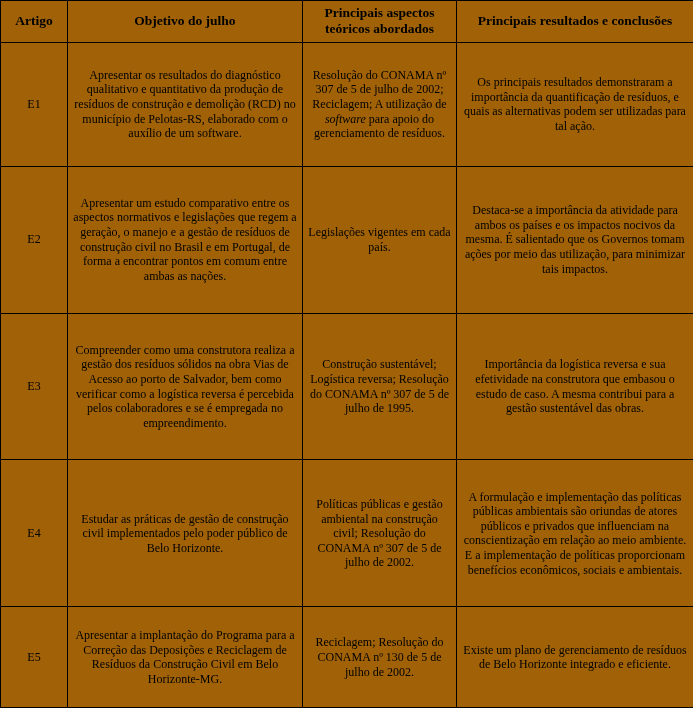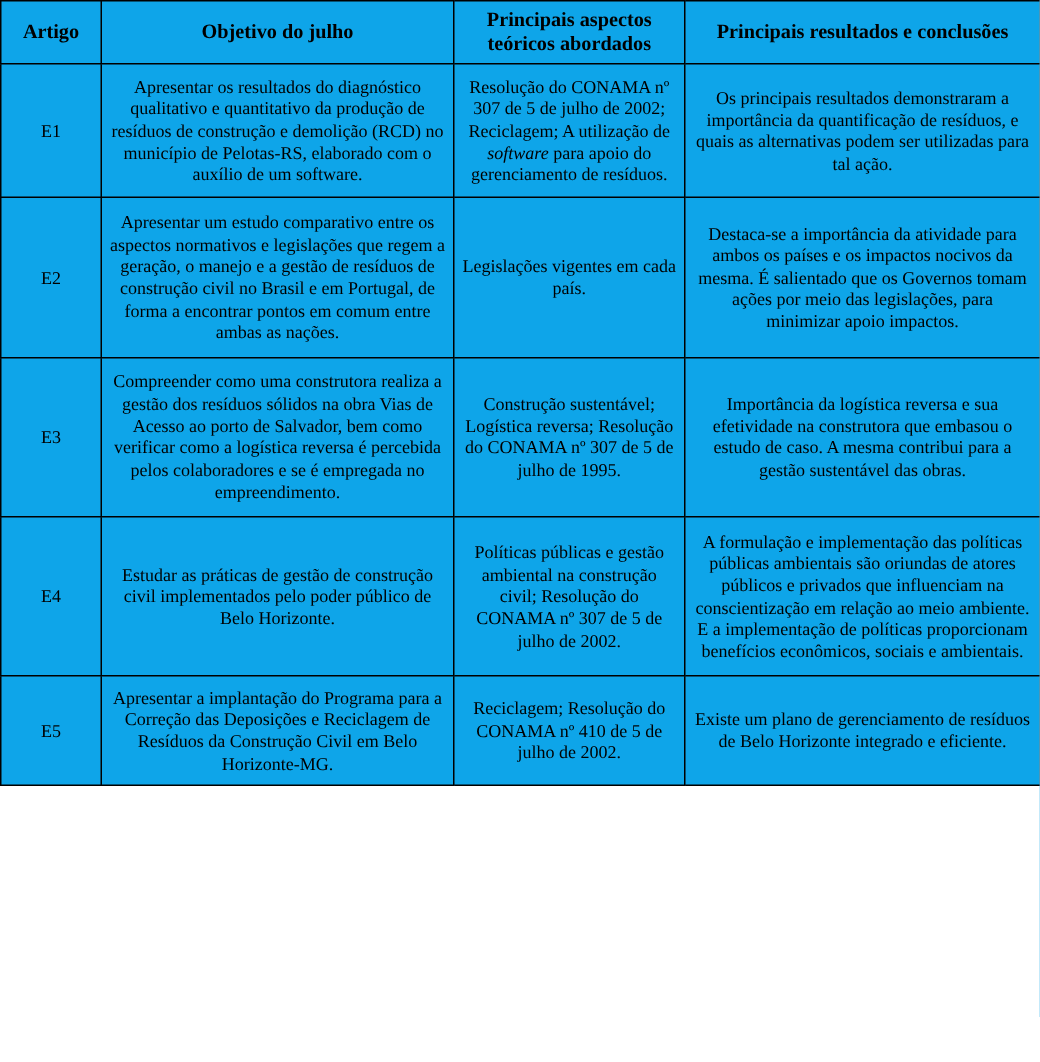--- a/index.html
+++ b/index.html
@@ -9,24 +9,24 @@
   }
   body {
     width: 693px;
     height: 708px;
     font-family: "Liberation Serif", "DejaVu Serif", serif;
     color: #000000;
     overflow: hidden;
   }
   table.study-table {
     width: 693px;
-    height: 524px;
+    height: 708px;
     border-collapse: collapse;
     table-layout: fixed;
-    background: #0ea5e9;
+    background: #a16207;
   }
   table.study-table th,
   table.study-table td {
     border: 1px solid #000000;
     text-align: center;
     vertical-align: middle;
     padding: 2px 5px;
     line-height: 1.22;
     word-wrap: break-word;
     overflow-wrap: break-word;
@@ -79,38 +79,38 @@
       <td class="article-cell">E1</td>
       <td>Apresentar os resultados do diagnóstico qualitativo e quantitativo da produção de resíduos de construção e demolição (RCD) no município de Pelotas-RS, elaborado com o auxílio de um software.</td>
       <td><span class="cell-text">Resolução do CONAMA nº 307 de 5 de julho de 2002; Reciclagem; A utilização de </span><span class="it">software</span><span> para apoio do gerenciamento de resíduos.</span></td>
       <td>Os principais resultados demonstraram a importância da quantificação de resíduos, e quais as alternativas podem ser utilizadas para tal ação.</td>
     </tr>
 
     <tr>
       <td class="article-cell">E2</td>
       <td>Apresentar um estudo comparativo entre os aspectos normativos e legislações que regem a geração, o manejo e a gestão de resíduos de construção civil no Brasil e em Portugal, de forma a encontrar pontos em comum entre ambas as nações.</td>
       <td>Legislações vigentes em cada país.</td>
-      <td>Destaca-se a importância da atividade para ambos os países e os impactos nocivos da mesma. É salientado que os Governos tomam ações por meio das legislações, para minimizar apoio impactos.</td>
+      <td>Destaca-se a importância da atividade para ambos os países e os impactos nocivos da mesma. É salientado que os Governos tomam ações por meio das utilização, para minimizar tais impactos.</td>
     </tr>
 
     <tr>
       <td class="article-cell">E3</td>
       <td>Compreender como uma construtora realiza a gestão dos resíduos sólidos na obra Vias de Acesso ao porto de Salvador, bem como verificar como a logística reversa é percebida pelos colaboradores e se é empregada no empreendimento.</td>
       <td>Construção sustentável; Logística reversa; Resolução do CONAMA nº 307 de 5 de julho de 1995.</td>
       <td>Importância da logística reversa e sua efetividade na construtora que embasou o estudo de caso. A mesma contribui para a gestão sustentável das obras.</td>
     </tr>
 
     <tr>
       <td class="article-cell">E4</td>
       <td>Estudar as práticas de gestão de construção civil implementados pelo poder público de Belo Horizonte.</td>
       <td>Políticas públicas e gestão ambiental na construção civil; Resolução do CONAMA nº 307 de 5 de julho de 2002.</td>
       <td>A formulação e implementação das políticas públicas ambientais são oriundas de atores públicos e privados que influenciam na conscientização em relação ao meio ambiente. E a implementação de políticas proporcionam benefícios econômicos, sociais e ambientais.</td>
     </tr>
 
     <tr>
       <td class="article-cell">E5</td>
       <td>Apresentar a implantação do Programa para a Correção das Deposições e Reciclagem de Resíduos da Construção Civil em Belo Horizonte-MG.</td>
-      <td>Reciclagem; Resolução do CONAMA nº 410 de 5 de julho de 2002.</td>
+      <td>Reciclagem; Resolução do CONAMA nº 130 de 5 de julho de 2002.</td>
       <td>Existe um plano de gerenciamento de resíduos de Belo Horizonte integrado e eficiente.</td>
     </tr>
 
   </tbody>
 </table>
 
 </body></html>

